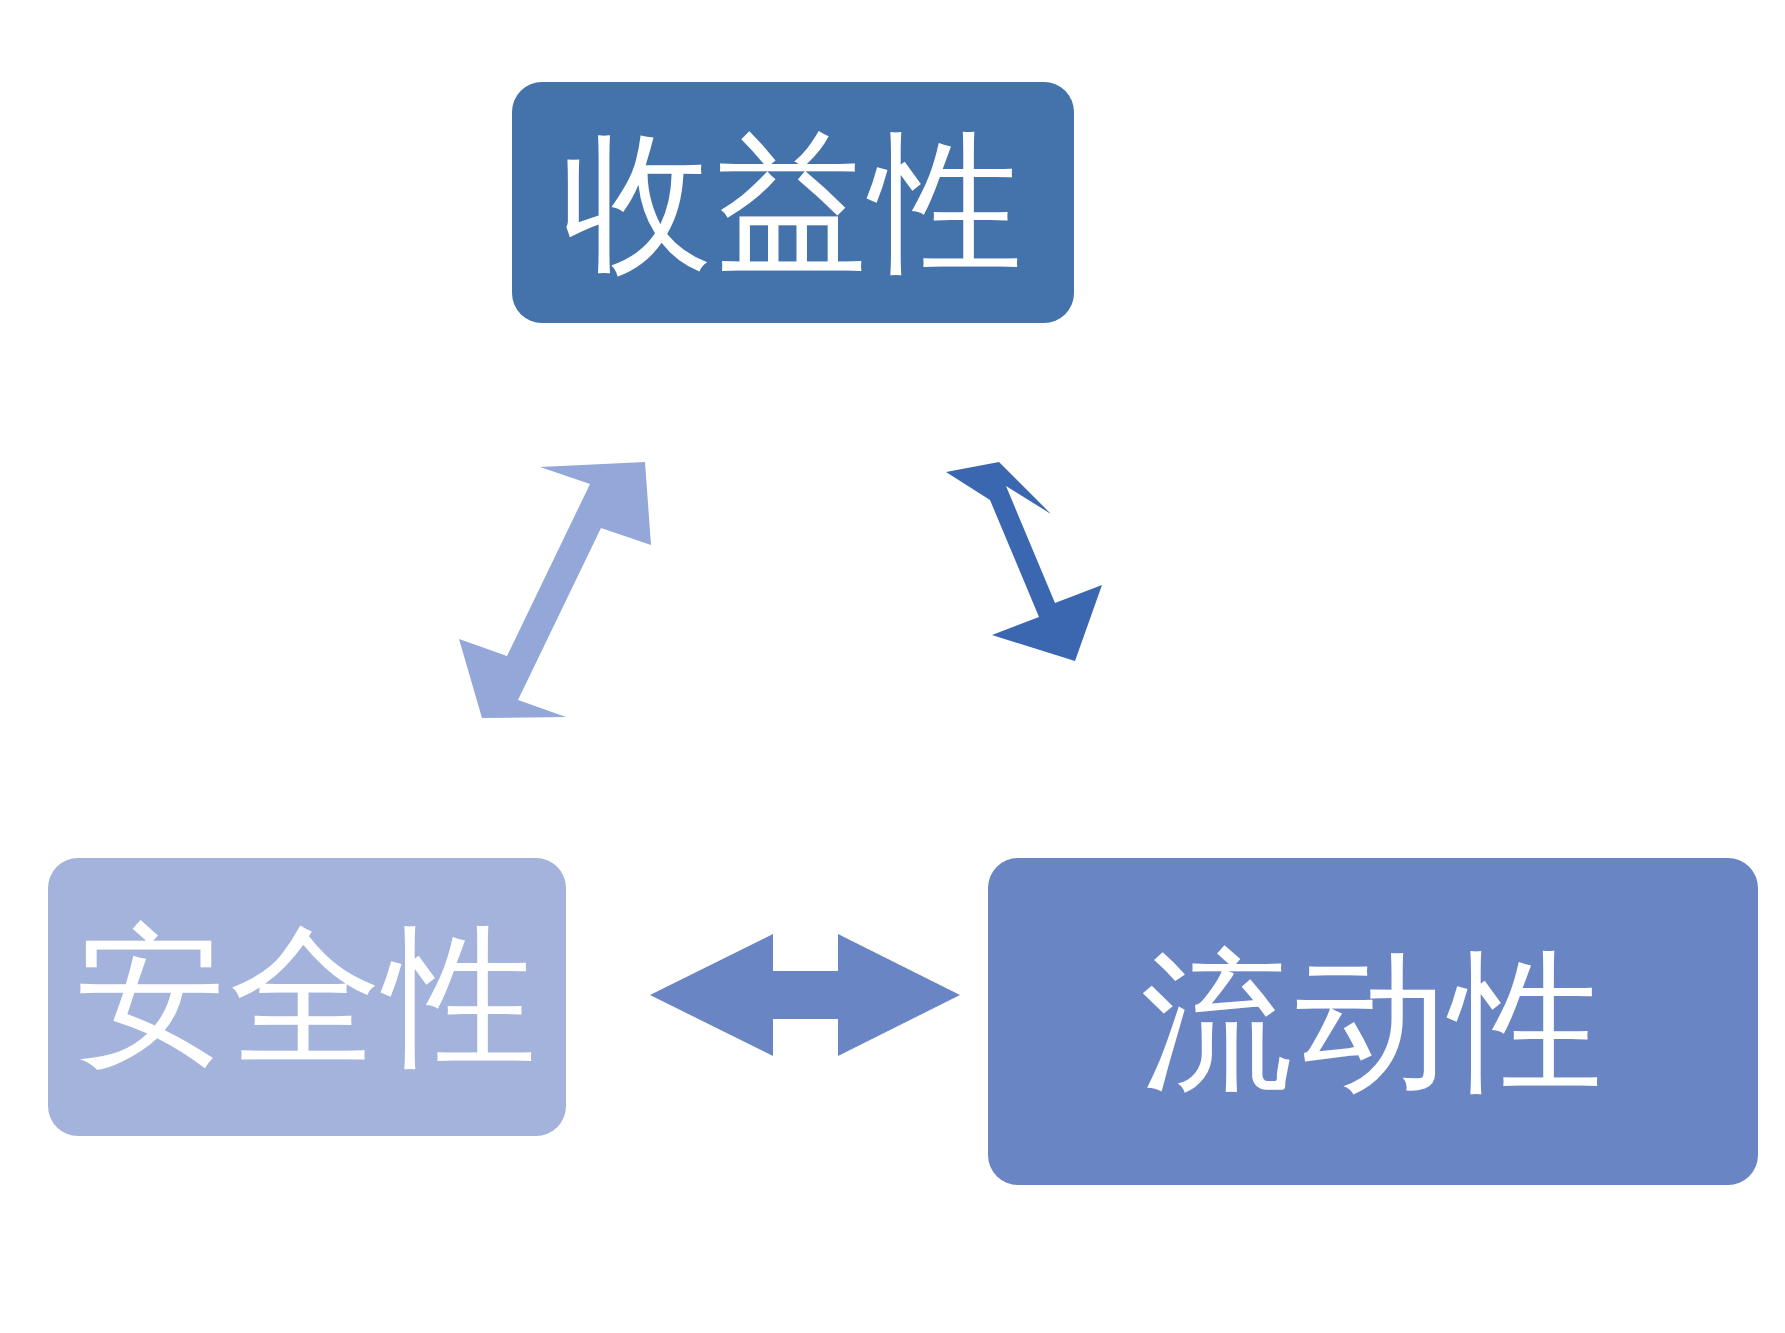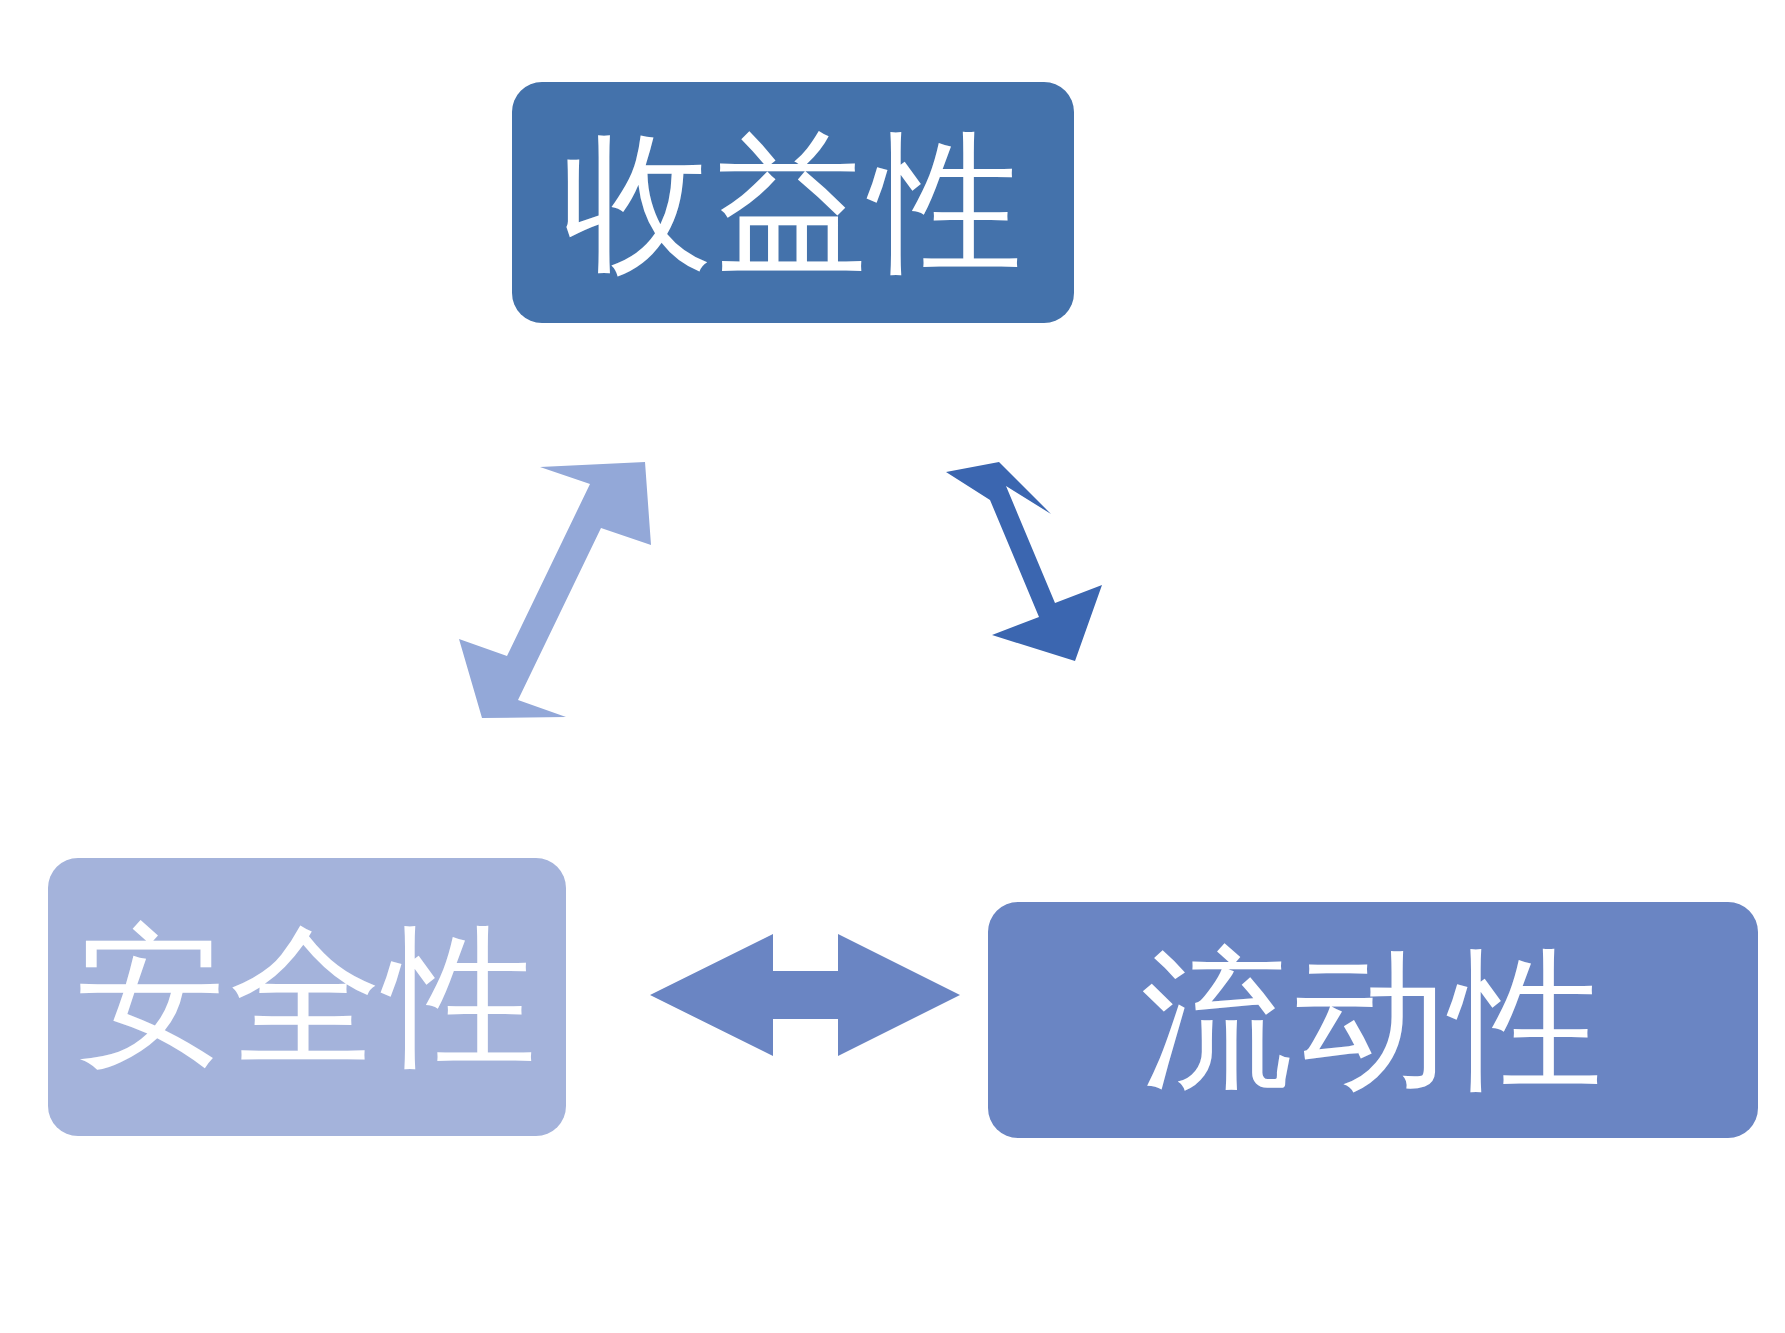--- a/index.html
+++ b/index.html
@@ -57,25 +57,24 @@
     background: #a4b3db;
     border-radius: 30px;
     font-size: 152px;
   }
 
   
   #node-liquidity {
     left: 988px;
     top: 858px;
     width: 770px;
-    height: 236px;
+    height: 327px;
     background: #6a85c3;
     border-radius: 30px;
     font-size: 152px;
-    margin-top: 44px;
   }
 
   .arrow-svg {
     position: absolute;
     left: 0;
     top: 0;
     width: 1785px;
     height: 1333px;
     pointer-events: none;
   }

